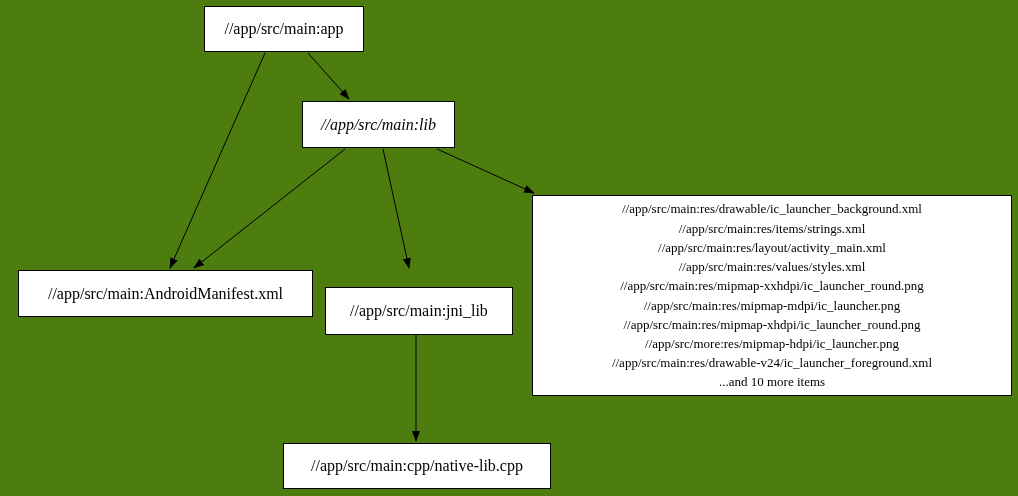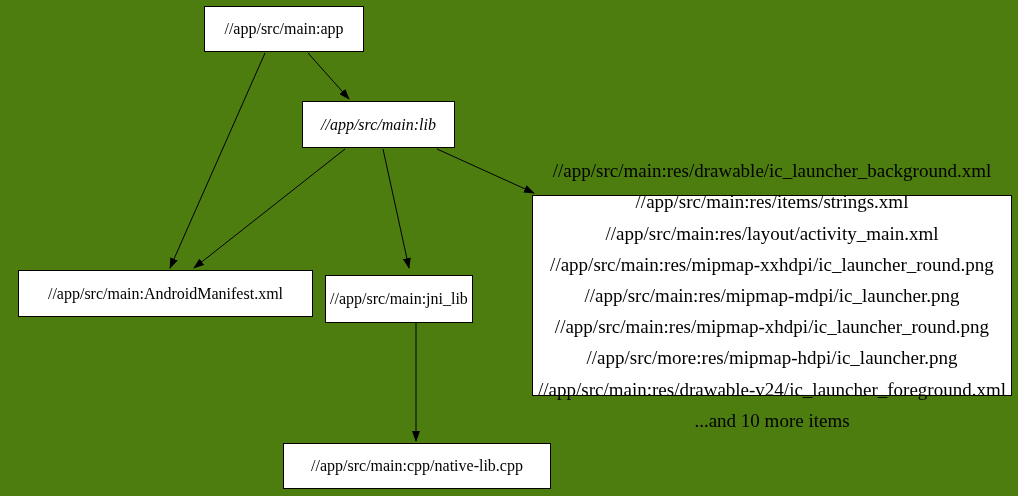--- a/index.html
+++ b/index.html
@@ -36,27 +36,26 @@
     align-items: center;
     justify-content: center;
     font-size: 16px;
     white-space: nowrap;
     text-align: center;
   }
   .node.multiline {
     flex-direction: column;
     justify-content: center;
     line-height: 19.2px;
-    font-size: 19px;
-    gap: 12px;
+    font-size: 13px;
   }
   .node-app            { left: 204px; top: 6px;   width: 160px; height: 46px; }
   .node-lib            { left: 302px; top: 101px; width: 153px; height: 47px; font-style: italic; }
   .node-manifest       { left: 18px;   top: 270px; width: 295px; height: 47px; }
-  .node-jni-lib        { left: 325px; top: 275px; width: 148px; height: 48px; }
+  .node-jni-lib        { left: 325px; top: 287px; width: 188px; height: 48px; }
   .node-res-group      { left: 532px; top: 195px; width: 480px; height: 201px; }
   .node-cpp-native-lib { left: 283px; top: 443px; width: 268px; height: 46px; justify-content: center; }
 </style>
 </head>
 <body>
 
 <div class="canvas">
 
   <svg class="edges" viewBox="0 0 1018 496" xmlns="http://www.w3.org/2000/svg">
     <defs>
@@ -85,20 +84,21 @@
   </div>
 
   <div class="node node-jni-lib">
     <span>//app/src/main:jni_lib</span>
   </div>
 
   <div class="node multiline node-res-group">
     <div>//app/src/main:res/drawable/ic_launcher_background.xml</div>
     <div>//app/src/main:res/items/strings.xml</div>
     <div>//app/src/main:res/layout/activity_main.xml</div>
+    <div>//app/src/main:res/values/styles.xml</div>
     <div>//app/src/main:res/mipmap-xxhdpi/ic_launcher_round.png</div>
     <div>//app/src/main:res/mipmap-mdpi/ic_launcher.png</div>
     <div>//app/src/main:res/mipmap-xhdpi/ic_launcher_round.png</div>
     <div>//app/src/more:res/mipmap-hdpi/ic_launcher.png</div>
     <div>//app/src/main:res/drawable-v24/ic_launcher_foreground.xml</div>
     <div>...and 10 more items</div>
   </div>
 
   <div class="node node-cpp-native-lib">
     <span>//app/src/main:cpp/native-lib.cpp</span>

